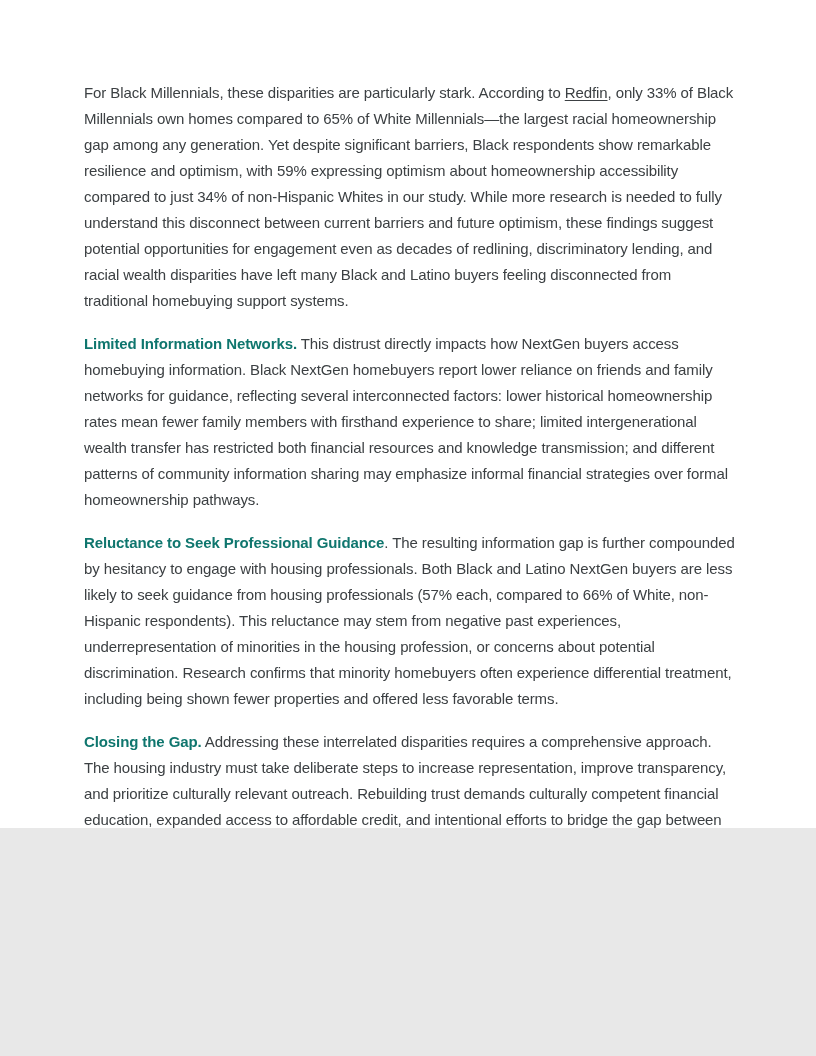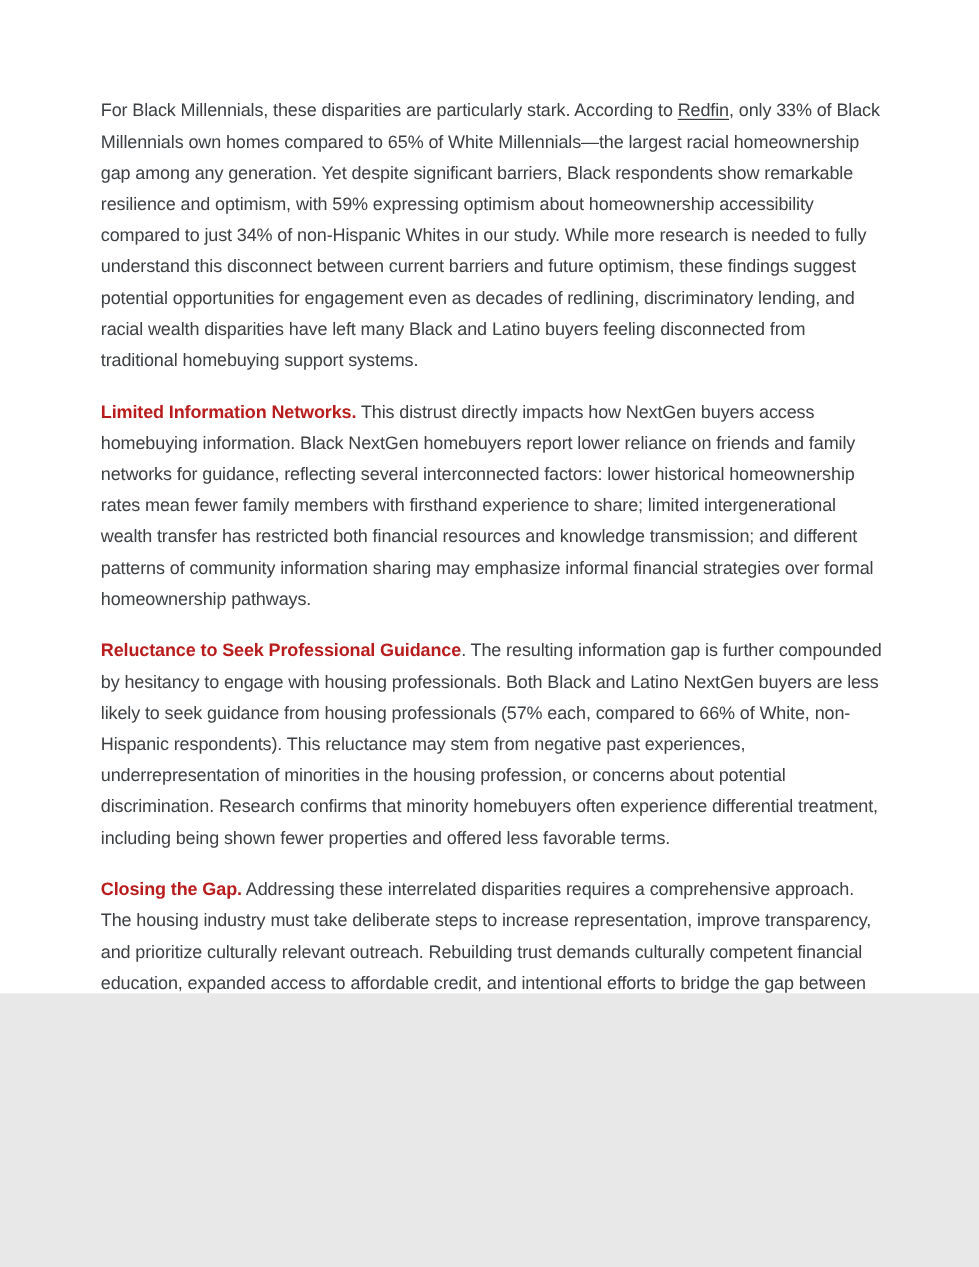--- a/index.html
+++ b/index.html
@@ -22,21 +22,21 @@
   .content p {
     font-size: 15px;
     line-height: 26px;
     letter-spacing: -0.1px;
     color: #3c4043;
     margin: 0 0 17px 0;
     text-align: left;
   }
   .content p strong {
     font-weight: bold;
-    color: #b91c1c;
+    color: #0f766e;
     text-align: center;
   }
   .doc-link {
     color: #3c4043;
     text-decoration: underline;
     text-underline-offset: 2px;
     cursor: pointer;
   }
   .footer-title {
     position: absolute;

